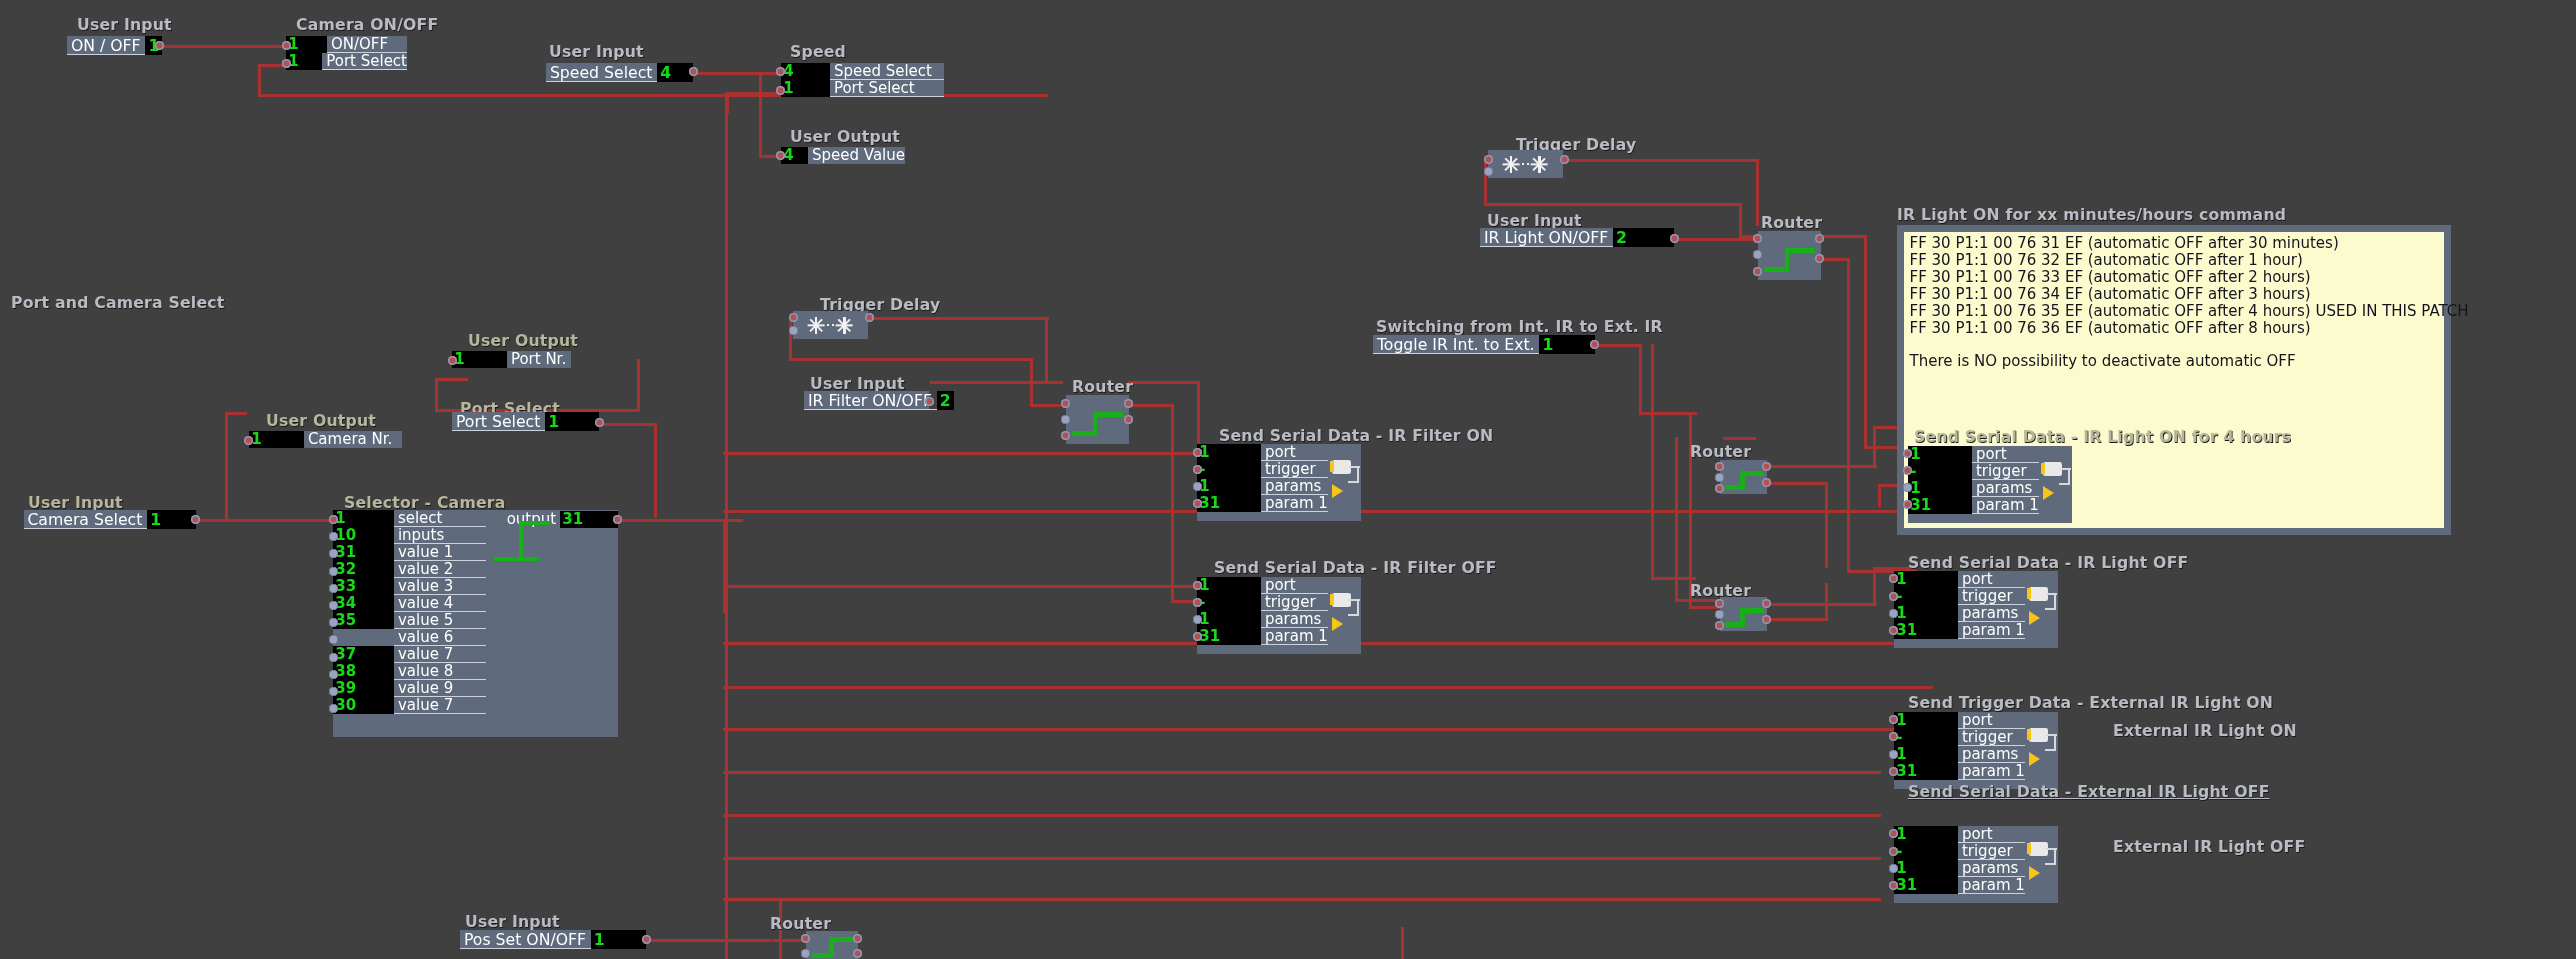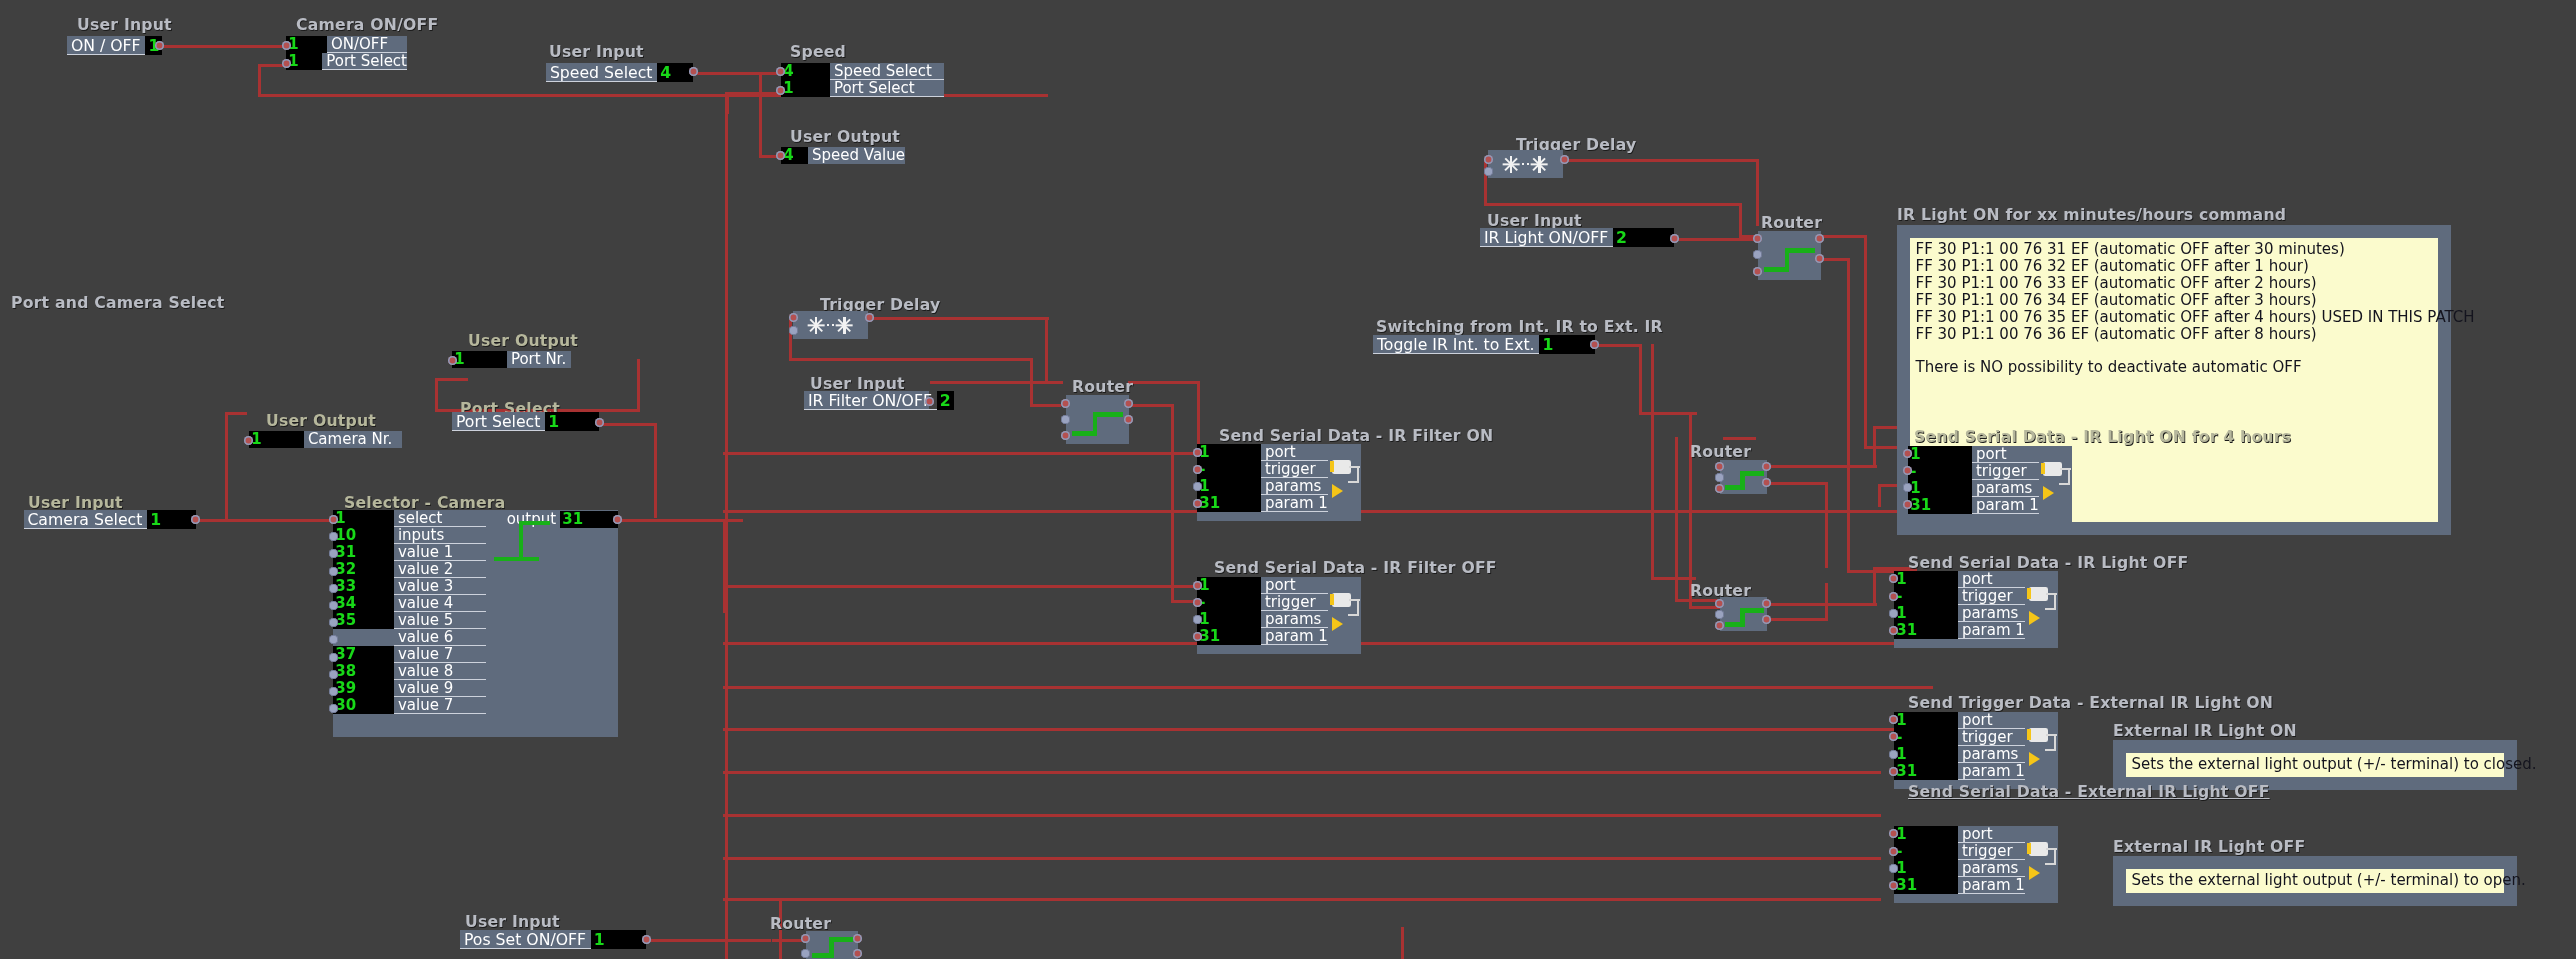--- a/index.html
+++ b/index.html
@@ -58,21 +58,21 @@
   
   .tdelay{position:absolute;background:#5f6b7d;display:flex;align-items:center;justify-content:center;gap:2.3px;}
   .burst{width:17px;height:17px;position:relative;}
   .burst i{position:absolute;left:7px;top:0;width:2.3px;height:17px;background:#f2f2f2;}
   .burst i:nth-child(2){transform:rotate(45deg);}
   .burst i:nth-child(3){transform:rotate(90deg);}
   .burst i:nth-child(4){transform:rotate(135deg);}
   .dots{display:flex;gap:2.3px;align-items:center;}
   .dots u{display:block;width:2.3px;height:2.3px;background:#f2f2f2;}
   
-  .panel{position:absolute;background:#5f6b7d;padding:13px;box-sizing:border-box;}
+  .panel{position:absolute;background:#5f6b7d;padding:7px;box-sizing:border-box;}
   .panel .inner{background:#fbfbcd;width:100%;height:100%;box-sizing:border-box;padding:3.1px 5.5px;}
   .panel .inner p{margin:0;color:#14141e;font-size:15px;line-height:17px;white-space:pre;}
   .cmtline{color:#14141e;font-size:15.7px;line-height:18px;white-space:pre;}
   
   .serialicon{position:absolute;width:31px;height:34px;}
   .arrow{position:absolute;width:0;height:0;border-left:11px solid #f5c518;
          border-top:7px solid transparent;border-bottom:7px solid transparent;}
 </style>
 </head>
 <body>
@@ -644,25 +644,20 @@
       <span style="position:absolute;left:15.7px;top:21px;width:11px;height:2.3px;background:#d8d8d8;"></span>
     </span>
     <span class="arrow" style="left:135px;top:40px;"></span>
   </div>
   <div class="pin red" style="left:1889px;top:715px;"></div>
   <div class="pin red" style="left:1889px;top:732px;"></div>
   <div class="pin" style="left:1889px;top:750px;"></div>
   <div class="pin red" style="left:1889px;top:767px;"></div>
 
   <div class="ntitle" style="left:2113px;top:721px;">External IR Light ON</div>
-  <div class="panel" style="left:2113px;top:740px;width:404px;height:50px;">
-    <div class="inner">
-      <p>Sets the external light output (+/- terminal) to closed.</p>
-    </div>
-  </div>
 
   <div class="ntitle" style="left:1908px;top:782px;text-decoration:underline;">Send Serial Data - External IR Light OFF</div>
   <div class="node" style="left:1894px;top:826px;width:164px;height:77px;">
     <div class="row">
         <span class="val" style="width:64px;">1</span>
         <span class="plabel" style="max-width:67px;">port</span>
       </div>
     <div class="row">
         <span class="val" style="width:64px;">-</span>
         <span class="plabel" style="max-width:67px;">trigger</span>
@@ -683,25 +678,20 @@
       <span style="position:absolute;left:15.7px;top:21px;width:11px;height:2.3px;background:#d8d8d8;"></span>
     </span>
     <span class="arrow" style="left:135px;top:40px;"></span>
   </div>
   <div class="pin red" style="left:1889px;top:829px;"></div>
   <div class="pin red" style="left:1889px;top:847px;"></div>
   <div class="pin" style="left:1889px;top:864px;"></div>
   <div class="pin red" style="left:1889px;top:881px;"></div>
 
   <div class="ntitle" style="left:2113px;top:837px;">External IR Light OFF</div>
-  <div class="panel" style="left:2113px;top:856px;width:404px;height:50px;">
-    <div class="inner">
-      <p>Sets the external light output (+/- terminal) to open.</p>
-    </div>
-  </div>
 
   <div class="ntitle" style="left:465px;top:912px;">User Input</div>
   <div class="uwidget" style="left:460px;top:930px;width:186px;">
     <span class="txt">Pos Set ON/OFF</span>
     <span class="fld" style="width:66px;">1</span>
   </div>
   <div class="pin red" style="left:642px;top:935px;"></div>
 
   <div class="ntitle" style="left:770px;top:914px;">Router</div>
   <div class="router" style="left:806px;top:931px;width:52px;height:28px;">

